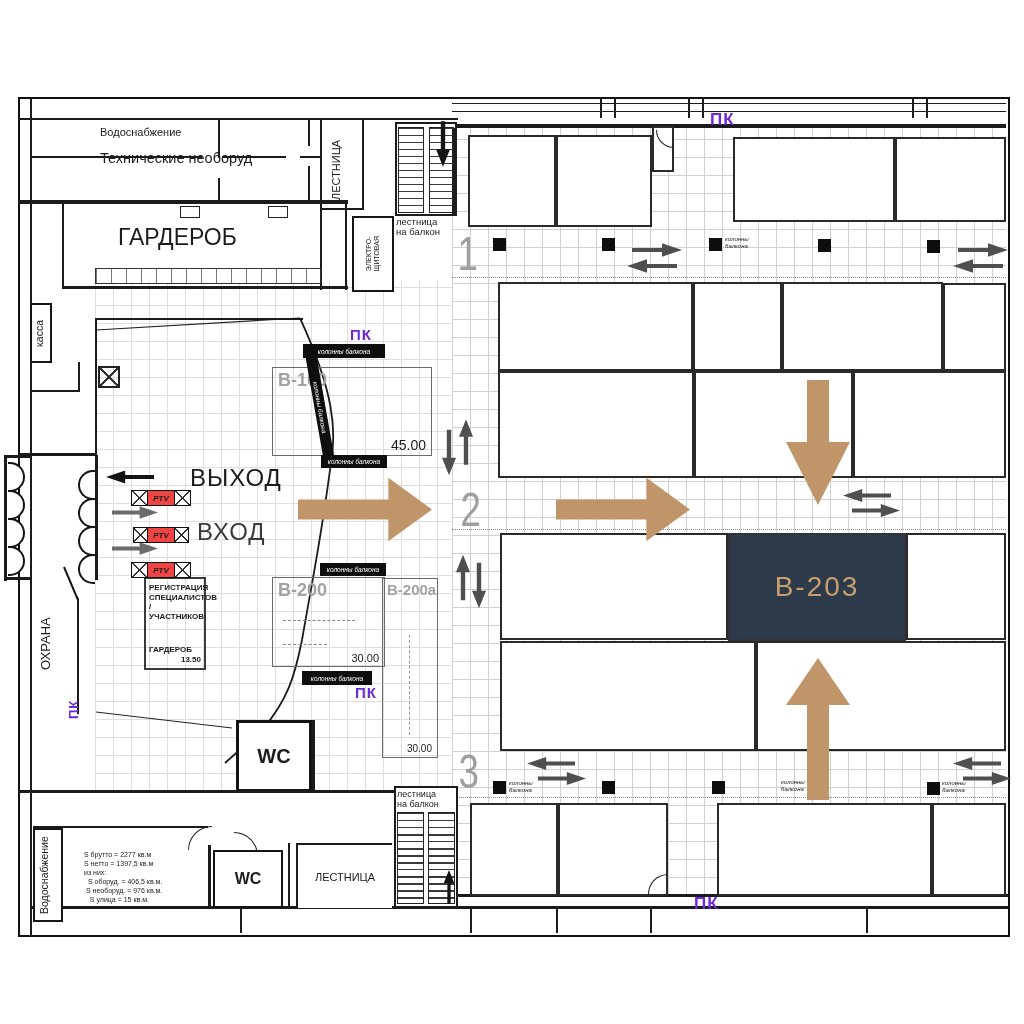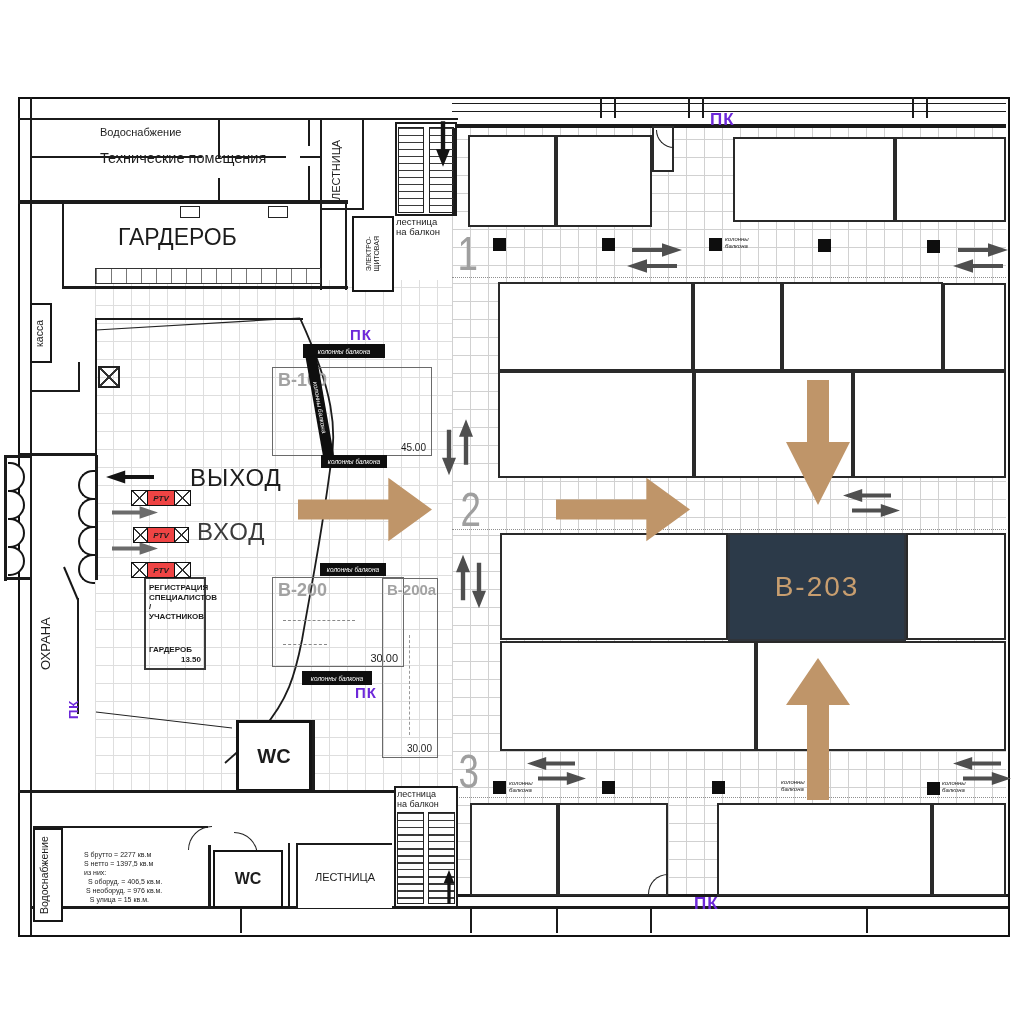--- a/index.html
+++ b/index.html
@@ -93,21 +93,21 @@
   <div class="w" style="left:18px;top:200px;width:330px;height:4px;z-index:3;"></div>
   <div class="w" style="left:62px;top:200px;width:2px;height:88px;z-index:3;"></div>
   <div class="w" style="left:320px;top:118px;width:2px;height:172px;z-index:3;"></div>
   <div class="w" style="left:345px;top:200px;width:2px;height:90px;z-index:3;"></div>
   <div class="w" style="left:62px;top:286px;width:286px;height:3px;z-index:3;"></div>
   <div class="abs" style="left:95px;top:268px;width:226px;height:16px;border:1px solid #333;box-sizing:border-box;z-index:3;background:repeating-linear-gradient(90deg,#777 0 1px,#fff 1px 15px);"></div>
   <div class="small-rect" style="left:180px;top:206px;width:20px;height:12px;z-index:3;"></div>
   <div class="small-rect" style="left:268px;top:206px;width:20px;height:12px;z-index:3;"></div>
 
   <div class="abs" style="left:100px;top:126px;font-size:11px;z-index:4;">Водоснабжение</div>
-  <div class="abs" style="left:100px;top:150px;font-size:14.5px;z-index:4;">Технические помещения</div>
+  <div class="abs" style="left:100px;top:150px;font-size:14.5px;z-index:4;">Технические необоруд</div>
   <div class="abs" style="left:118px;top:224px;font-size:23px;z-index:4;">ГАРДЕРОБ</div>
 
   <div class="w" style="left:362px;top:118px;width:2px;height:92px;z-index:3;"></div>
   <div class="w" style="left:320px;top:208px;width:44px;height:2px;z-index:3;"></div>
   <div class="abs vtext" style="left:330px;top:128px;width:16px;height:84px;font-size:11px;z-index:4;">ЛЕСТНИЦА</div>
 
   <div class="roomline" style="left:352px;top:216px;width:42px;height:76px;z-index:3;"></div>
   <div class="abs" style="left:352px;top:216px;width:42px;height:76px;display:flex;align-items:center;justify-content:center;z-index:4;">
     <div class="vtext" style="font-size:7px;line-height:8px;">
       <span>ЭЛЕКТРО-</span><br>
@@ -186,23 +186,23 @@
       <span>УЧАСТНИКОВ</span>
     </div>
     <div style="font-size:8px;line-height:9.5px;font-weight:600;">
       <span>ГАРДЕРОБ</span><br>
       <span style="display:block;text-align:right;">13.50</span>
     </div>
   </div>
 
   <div class="gbox" style="left:272px;top:367px;width:160px;height:89px;z-index:4;">
     <div class="glabel" style="position:absolute;left:5px;top:2px;font-size:18px;">B-100</div>
-    <div style="position:absolute;right:5px;bottom:2px;font-size:10px;">45.00</div>
-  </div>
-  <div class="gbox" style="left:272px;top:577px;width:132px;height:90px;z-index:4;">
+    <div style="position:absolute;right:5px;bottom:2px;font-size:14px;">45.00</div>
+  </div>
+  <div class="gbox" style="left:272px;top:577px;width:113px;height:90px;z-index:4;">
     <div class="glabel" style="position:absolute;left:5px;top:2px;font-size:18px;">B-200</div>
     <div style="position:absolute;right:5px;bottom:2px;font-size:11px;">30.00</div>
     <div style="position:absolute;left:10px;top:42px;width:72px;border-top:1.5px dashed #888;"></div>
     <div style="position:absolute;left:10px;top:66px;width:44px;border-top:1.5px dashed #888;"></div>
   </div>
   <div class="gbox" style="left:382px;top:578px;width:56px;height:180px;z-index:4;">
     <div class="glabel" style="position:absolute;left:4px;top:2px;font-size:15px;">B-200a</div>
     <div style="position:absolute;right:5px;bottom:3px;font-size:10px;">30.00</div>
     <div style="position:absolute;left:26px;top:56px;height:100px;border-left:1.5px dashed #999;"></div>
   </div>

